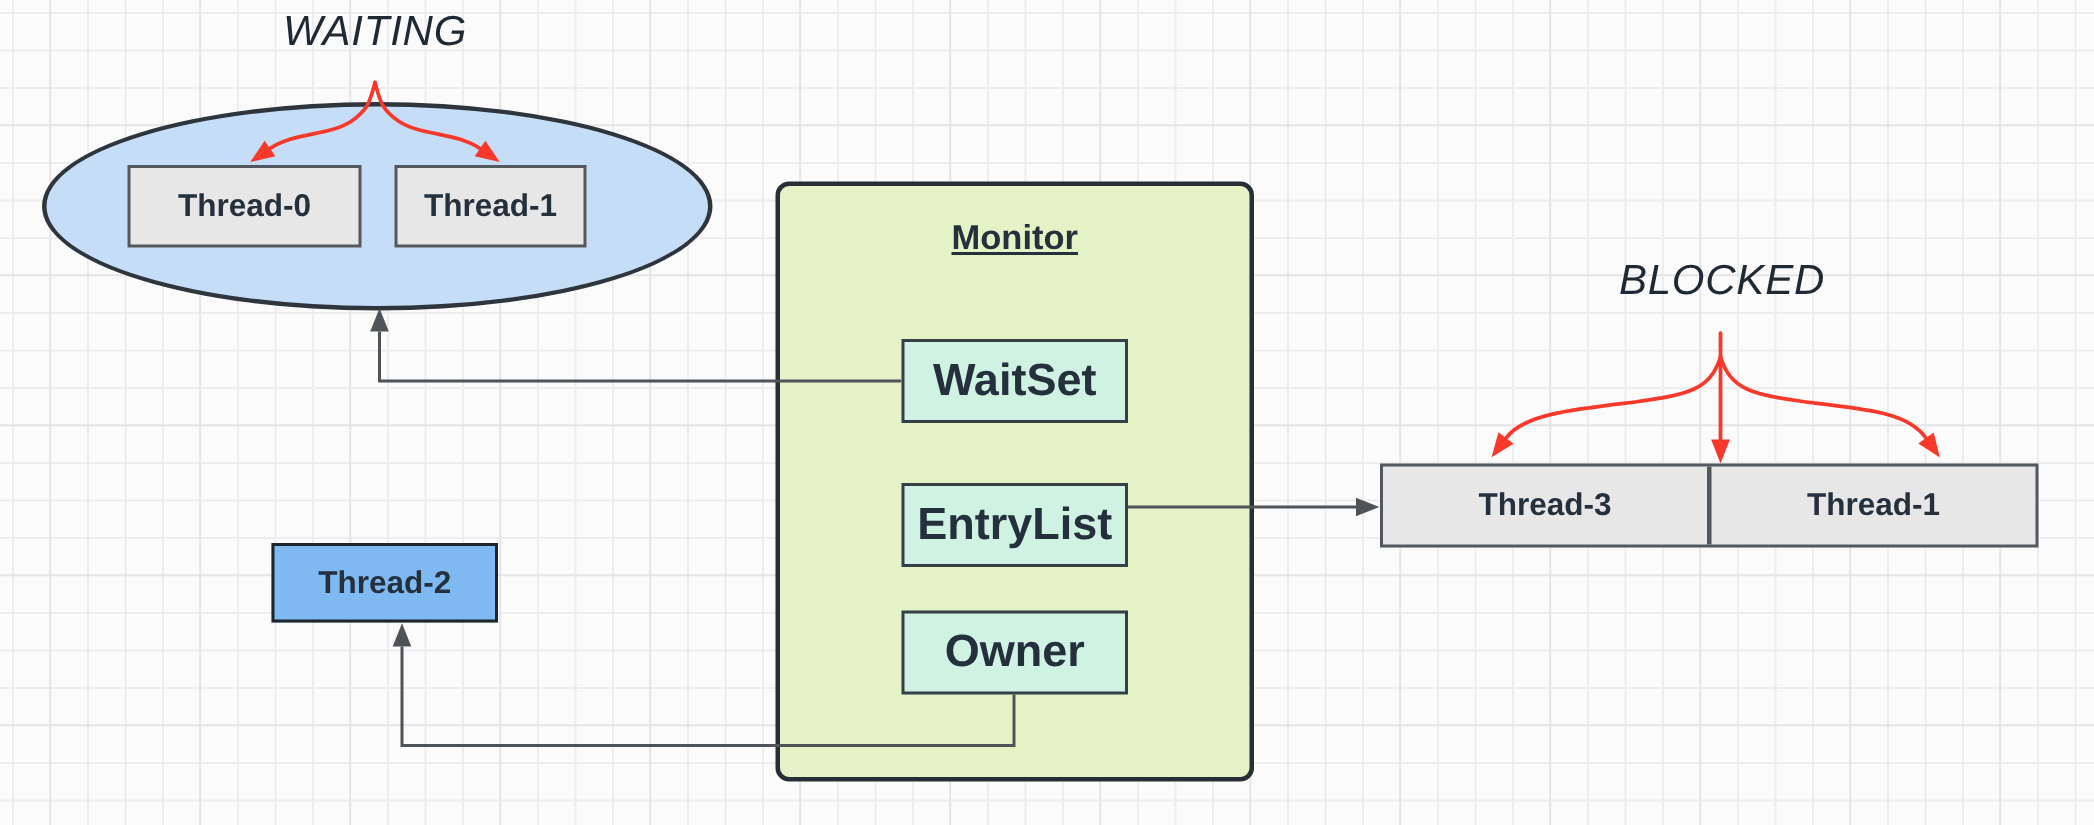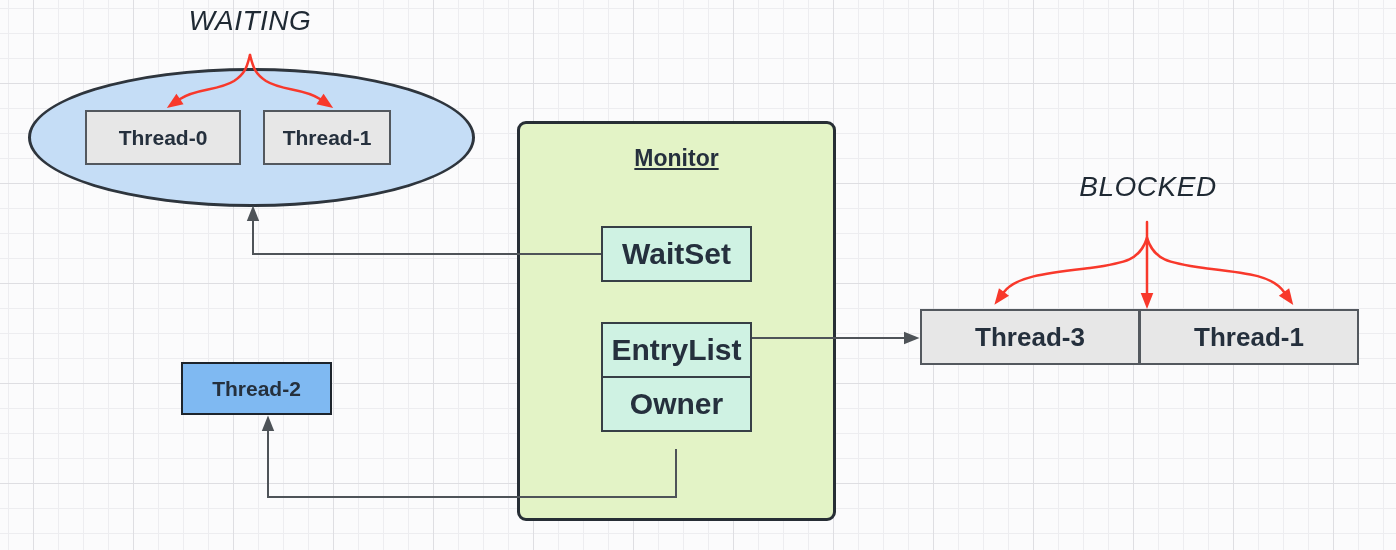--- a/index.html
+++ b/index.html
@@ -63,39 +63,39 @@
     color:var(--text-dark,#25303D);
     text-decoration:underline;
   }
   .mint-node {
     background:var(--mint-fill,#CFF2E3);
     border:2px solid var(--mint-border,#373F46);
     font-size:30px;
   }
   #waitset-box   { left:601px; top:226px; width:151px; height:56px; }
   #entrylist-box { left:601px; top:310px; width:151px; height:56px;margin-top:12px; }
-  #owner-box     { left:601px; top:376px; width:151px; height:56px; }
+  #owner-box     { left:601px; top:407px; width:151px; height:56px; }
 
   
   #thread-2 {
     left:181px; top:362px; width:151px; height:53px;
     background:var(--blue-fill,#7FB9F2);
     border:2px solid var(--blue-border,#1D242C);
   }
 
   
   #blocked-row {
     left:920px; top:309px; width:439px; height:56px;
     display:flex; z-index:3;
     border:2px solid var(--gray-border,#53585E);
     background:var(--gray-fill,#E7E7E7);
   }
   .blocked-cell {
     flex:1; display:flex; align-items:center; justify-content:center;
-    font-weight:bold; font-size:26px; color:var(--text-dark,#25303D);
+    font-weight:bold; font-size:21px; color:var(--text-dark,#25303D);
     border-right:3px solid var(--gray-border,#53585E);
   }
   .blocked-cell:last-child { border-right:none; }
 
   
   #connector-layer {
     position:absolute; left:0; top:0; width:1396px; height:550px;
     z-index:2; pointer-events:none;
   }
   .edge { fill:none; stroke:var(--connector-dark,#4E5358); stroke-width:2px; }

